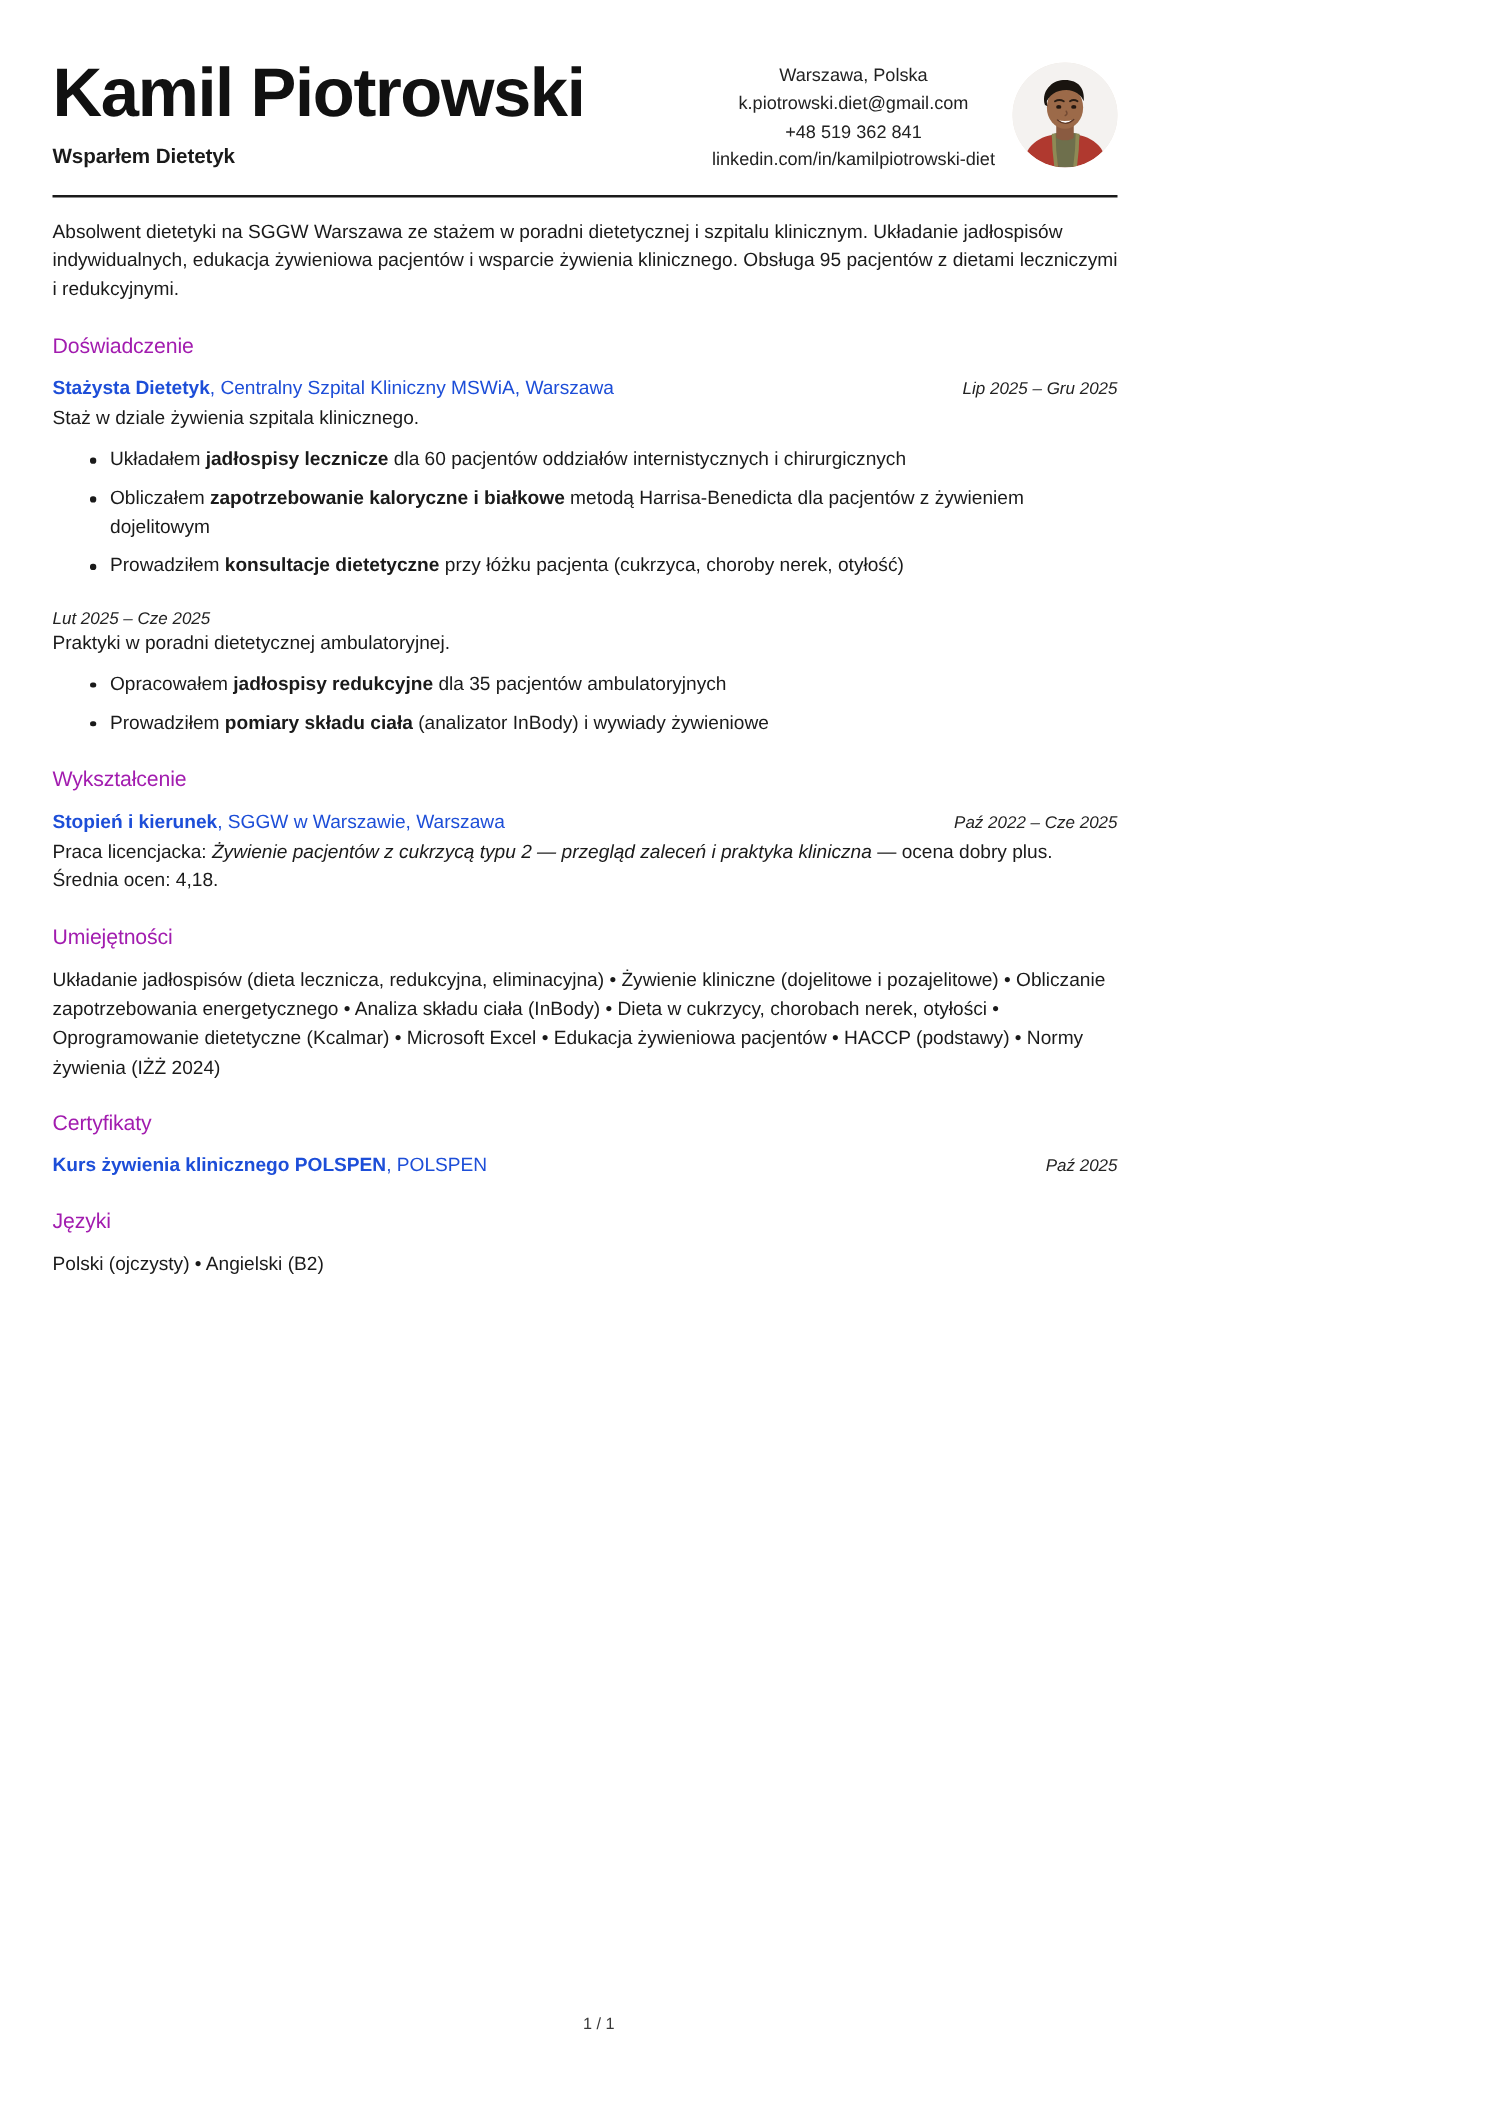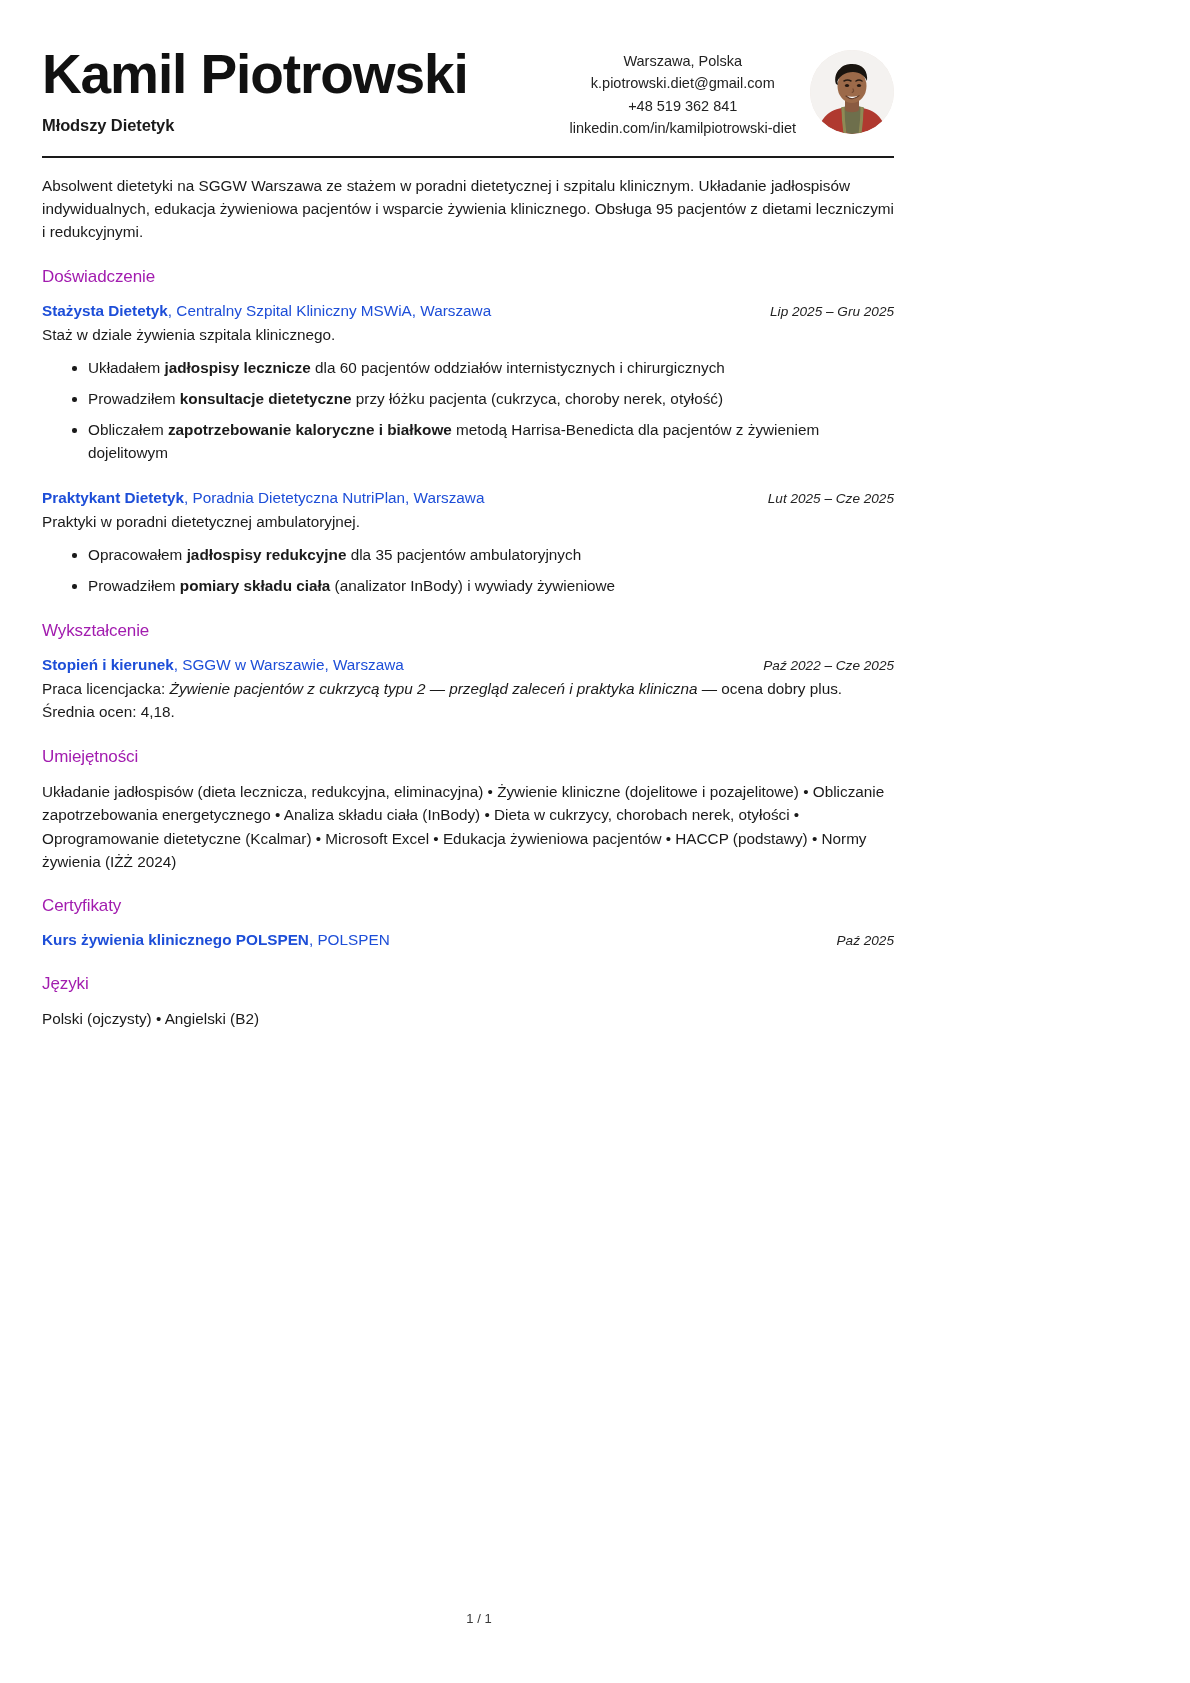--- a/index.html
+++ b/index.html
@@ -173,21 +173,21 @@
   }
 </style>
 </head>
 <body>
 
 <div class="page">
 
   <div class="header">
     <div class="header-left">
       <h1 class="name">Kamil Piotrowski</h1>
-      <div class="job-title">Młodszy Dietetyk</div>
+      <div class="job-title">Wsparłem Dietetyk</div>
     </div>
 
     <div class="header-right">
       <div class="contact">
         <div>Warszawa, Polska</div>
         <div>k.piotrowski.diet@gmail.com</div>
         <div>+48 519 362 841</div>
         <div>linkedin.com/in/kamilpiotrowski-diet</div>
       </div>
 
@@ -241,30 +241,27 @@
     <div class="entry">
       <div class="entry-head">
         <div class="entry-title">
           <b>Stażysta Dietetyk</b><span>, Centralny Szpital Kliniczny MSWiA, Warszawa</span>
         </div>
         <div class="entry-date">Lip 2025 – Gru 2025</div>
       </div>
       <div class="entry-sub">Staż w dziale żywienia szpitala klinicznego.</div>
       <ul class="bullets">
         <li><span>Układałem </span><b>jadłospisy lecznicze</b><span> dla 60 pacjentów oddziałów internistycznych i chirurgicznych</span></li>
+        <li><span>Obliczałem </span><b>zapotrzebowanie kaloryczne i białkowe</b><span> metodą Harrisa-Benedicta dla pacjentów z żywieniem dojelitowym</span></li>
         <li><span>Prowadziłem </span><b>konsultacje dietetyczne</b><span> przy łóżku pacjenta (cukrzyca, choroby nerek, otyłość)</span></li>
-        <li><span>Obliczałem </span><b>zapotrzebowanie kaloryczne i białkowe</b><span> metodą Harrisa-Benedicta dla pacjentów z żywieniem dojelitowym</span></li>
       </ul>
     </div>
 
     <div class="entry">
       <div class="entry-head">
-        <div class="entry-title">
-          <b>Praktykant Dietetyk</b><span>, Poradnia Dietetyczna NutriPlan, Warszawa</span>
-        </div>
         <div class="entry-date">Lut 2025 – Cze 2025</div>
       </div>
       <div class="entry-sub">Praktyki w poradni dietetycznej ambulatoryjnej.</div>
       <ul class="bullets">
         <li><span>Opracowałem </span><b>jadłospisy redukcyjne</b><span> dla 35 pacjentów ambulatoryjnych</span></li>
         <li><span>Prowadziłem </span><b>pomiary składu ciała</b><span> (analizator InBody) i wywiady żywieniowe</span></li>
       </ul>
     </div>
   </div>
 

